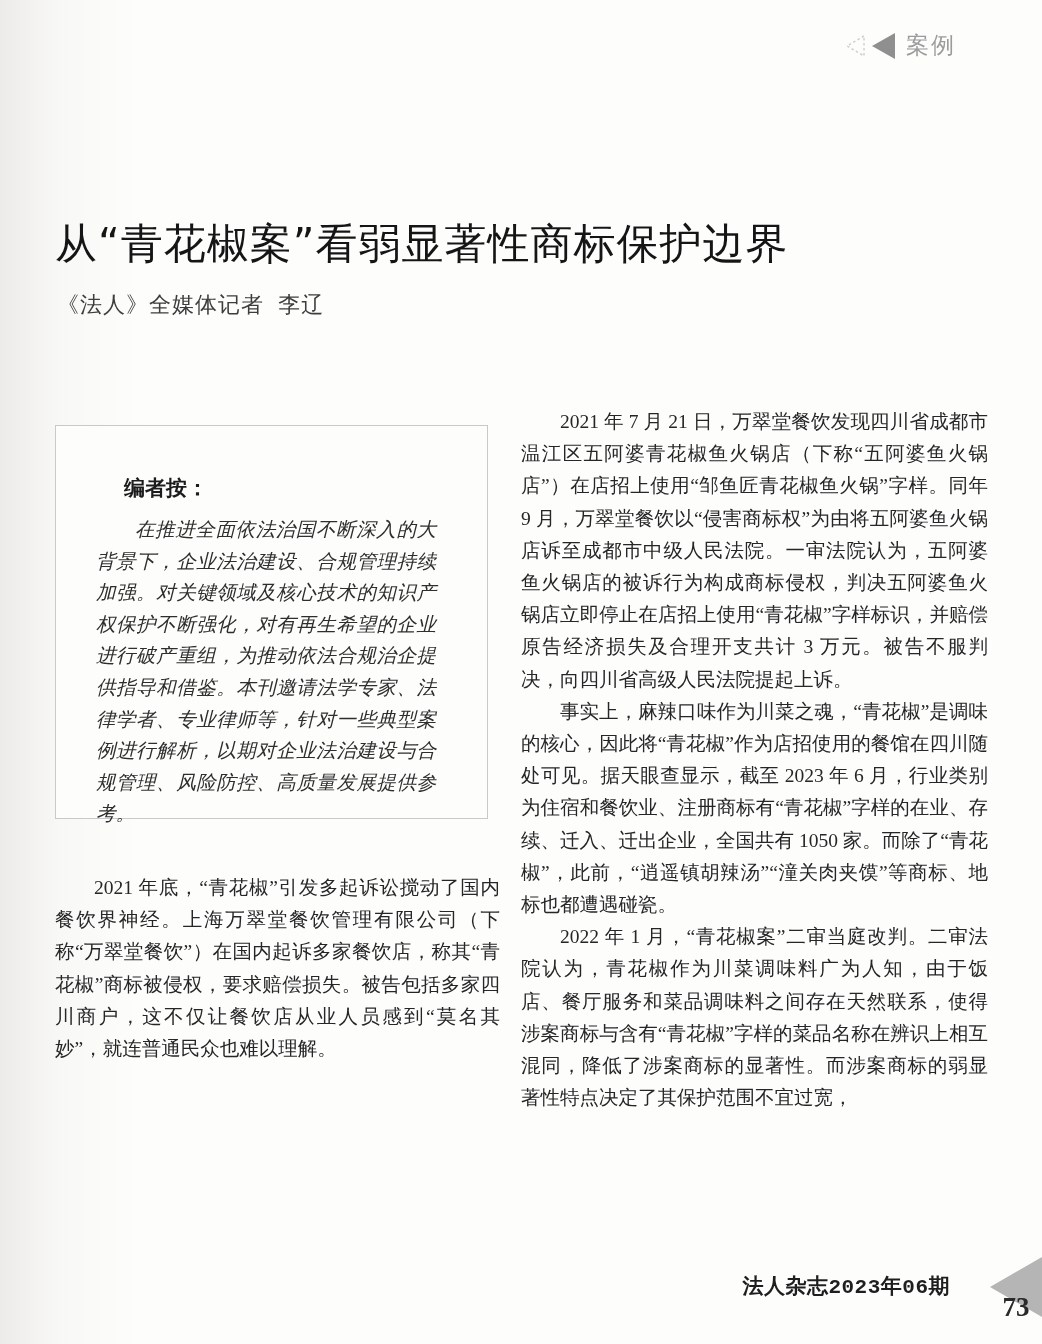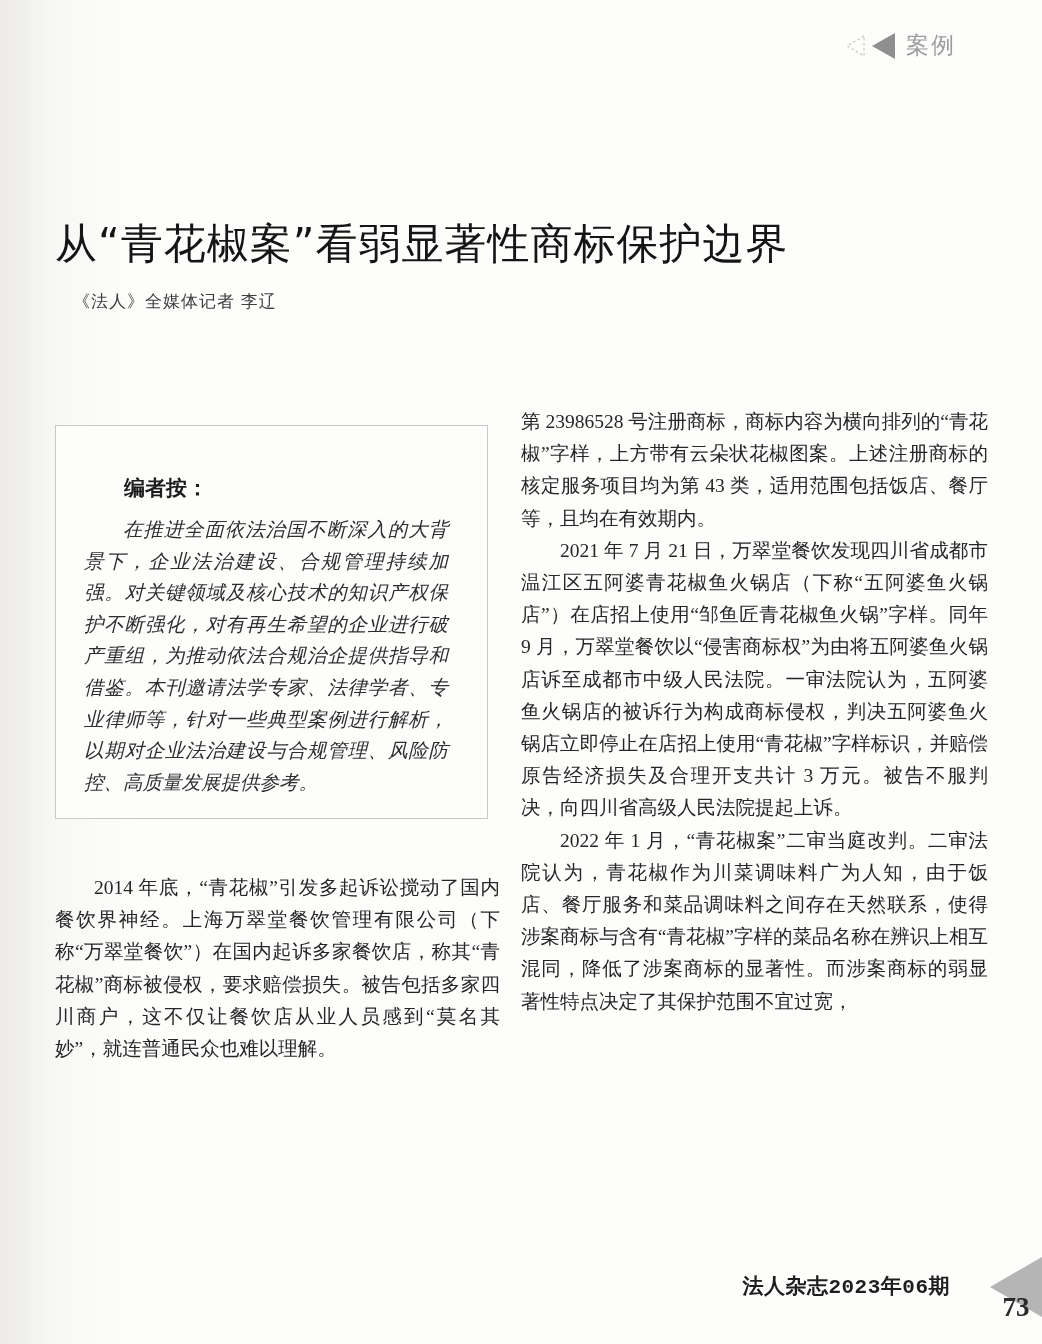--- a/index.html
+++ b/index.html
@@ -25,41 +25,41 @@
   .cat svg{display:block;}
 
   
   .title{
     position:absolute;left:55px;top:188px;width:860px;
     font-family:"DejaVu Sans","Liberation Sans",sans-serif;
     font-weight:normal;font-size:42px;color:#151515;letter-spacing:1px;
     white-space:nowrap;
   }
   .byline{
-    position:absolute;left:73px;top:290px;
-    font-family:Liberation Sans, sans-serif;
-    font-size:17px;color:#3d3d3d;letter-spacing:1px;
+    position:absolute;left:57px;top:290px;
+    font-family:Liberation Mono, monospace;
+    font-size:22px;color:#3d3d3d;letter-spacing:1px;
   }
 
   
   .editor-box{
     position:absolute;left:55px;top:425px;width:433px;height:394px;
     border:1px solid #c9c9c9;background:#fdfdfc;box-sizing:border-box;
     padding:48px 39px 0 28px;
   }
   .editor-box .eh{
     font-family:"DejaVu Sans","Liberation Sans",sans-serif;
     font-weight:bold;font-size:21px;color:#1c1c1c;
     padding-left:40px;margin:0 0 12px 0;
   }
   .editor-box .ebody{
     font-family:Liberation Serif, serif;
     font-style:italic;
     font-size:19.5px;line-height:31.6px;color:#2e2e2e;
-    text-align:justify;text-indent:2em;margin:0;
+    text-align:justify;text-indent:2em;margin:12px;
   }
 
   
   .col{position:absolute;}
   .col p{
     margin:0;font-size:19.5px;line-height:32.2px;color:#262626;
     text-align:justify;text-indent:2em;
     font-family:"Liberation Serif","DejaVu Serif",serif;
   }
   .col p.cont{text-indent:0;}
@@ -100,26 +100,26 @@
 
   <h1 class="title">从“青花椒案”看弱显著性商标保护边界</h1>
   <div class="byline">《法人》全媒体记者 李辽</div>
 
   <div class="editor-box">
     <div class="eh">编者按：</div>
     <p class="ebody">在推进全面依法治国不断深入的大背景下，企业法治建设、合规管理持续加强。对关键领域及核心技术的知识产权保护不断强化，对有再生希望的企业进行破产重组，为推动依法合规治企提供指导和借鉴。本刊邀请法学专家、法律学者、专业律师等，针对一些典型案例进行解析，以期对企业法治建设与合规管理、风险防控、高质量发展提供参考。</p>
   </div>
 
   <div class="col" id="col-left">
-    <p>2014 年底，“青花椒”引发多起诉讼搅动了国内餐饮界神经。上海万翠堂餐饮管理有限公司（下称“万翠堂餐饮”）在国内起诉多家餐饮店，称其“青花椒”商标被侵权，要求赔偿损失。被告包括多家四川商户，这不仅让餐饮店从业人员感到“莫名其妙”，就连普通民众也难以理解。</p>
+    <p>2021 年底，“青花椒”引发多起诉讼搅动了国内餐饮界神经。上海万翠堂餐饮管理有限公司（下称“万翠堂餐饮”）在国内起诉多家餐饮店，称其“青花椒”商标被侵权，要求赔偿损失。被告包括多家四川商户，这不仅让餐饮店从业人员感到“莫名其妙”，就连普通民众也难以理解。</p>
   </div>
 
   <div class="col" id="col-right">
-    <p class="cont">第 23986528 号注册商标，商标内容为横向排列的“青花椒”字样，上方带有云朵状花椒图案。上述注册商标的核定服务项目均为第 43 类，适用范围包括饭店、餐厅等，且均在有效期内。</p>
     <p>2021 年 7 月 21 日，万翠堂餐饮发现四川省成都市温江区五阿婆青花椒鱼火锅店（下称“五阿婆鱼火锅店”）在店招上使用“邹鱼匠青花椒鱼火锅”字样。同年 9 月，万翠堂餐饮以“侵害商标权”为由将五阿婆鱼火锅店诉至成都市中级人民法院。一审法院认为，五阿婆鱼火锅店的被诉行为构成商标侵权，判决五阿婆鱼火锅店立即停止在店招上使用“青花椒”字样标识，并赔偿原告经济损失及合理开支共计 3 万元。被告不服判决，向四川省高级人民法院提起上诉。</p>
+    <p>事实上，麻辣口味作为川菜之魂，“青花椒”是调味的核心，因此将“青花椒”作为店招使用的餐馆在四川随处可见。据天眼查显示，截至 2023 年 6 月，行业类别为住宿和餐饮业、注册商标有“青花椒”字样的在业、存续、迁入、迁出企业，全国共有 1050 家。而除了“青花椒”，此前，“逍遥镇胡辣汤”“潼关肉夹馍”等商标、地标也都遭遇碰瓷。</p>
     <p>2022 年 1 月，“青花椒案”二审当庭改判。二审法院认为，青花椒作为川菜调味料广为人知，由于饭店、餐厅服务和菜品调味料之间存在天然联系，使得涉案商标与含有“青花椒”字样的菜品名称在辨识上相互混同，降低了涉案商标的显著性。而涉案商标的弱显著性特点决定了其保护范围不宜过宽，</p>
   </div>
 
   <div class="journal">法人杂志2023年06期</div>
   <span class="pagetri">
     <svg width="52" height="62" viewBox="0 0 52 62">
       <polygon points="0,32 52,2 52,62" fill="#b5b5b5"></polygon>
     </svg>
   </span>
   <div class="pagenum">73</div>

